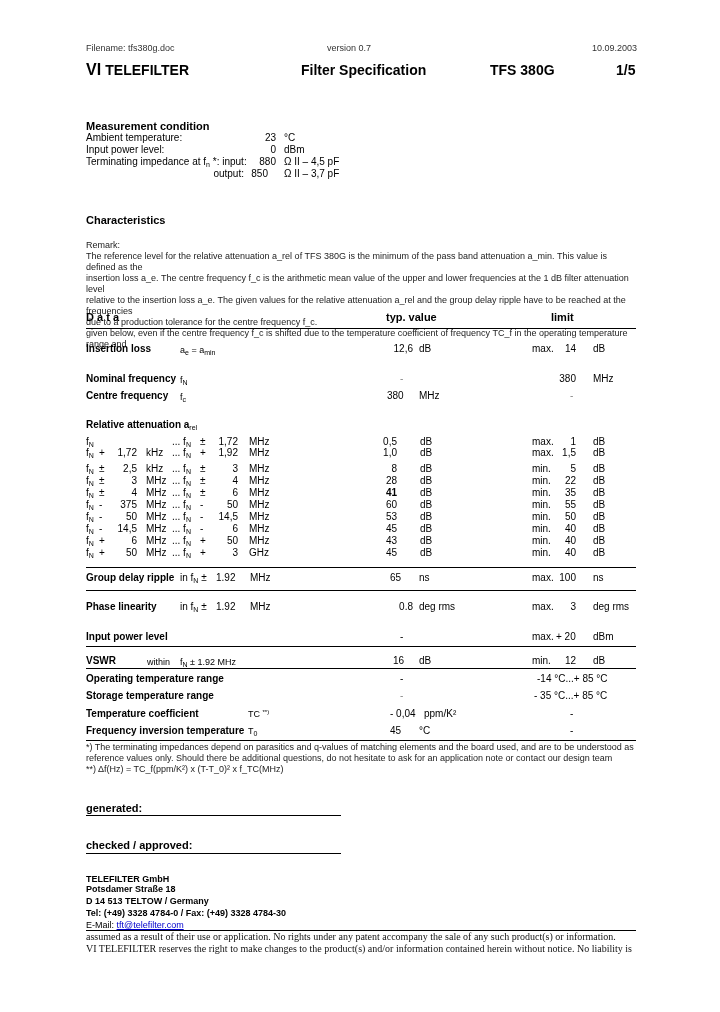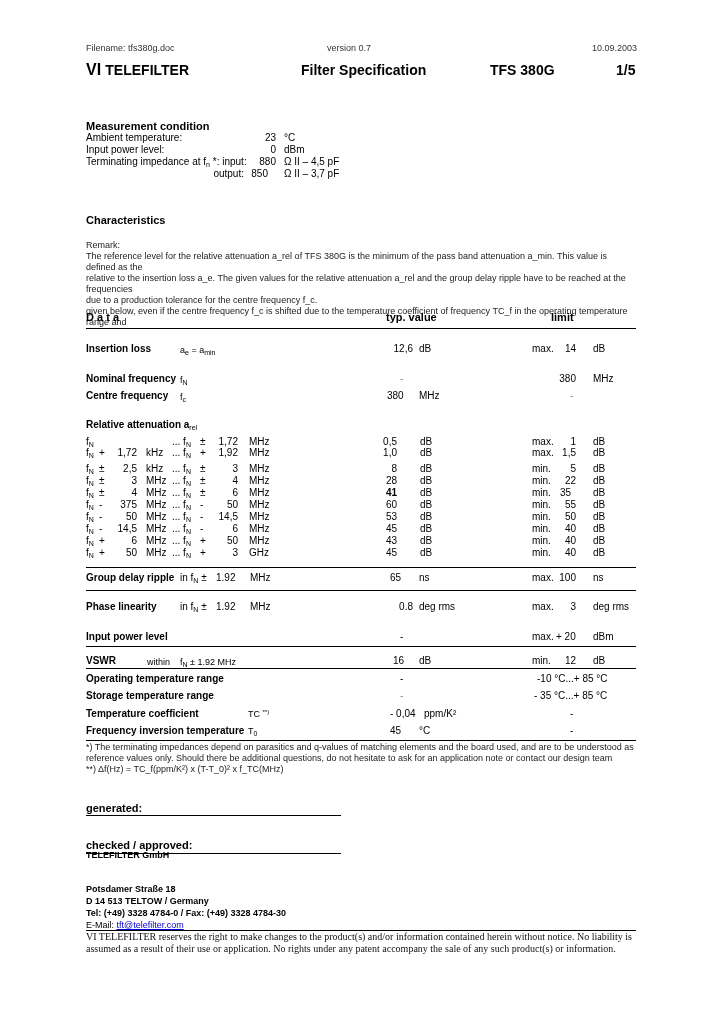--- a/index.html
+++ b/index.html
@@ -45,20 +45,21 @@
 <div class="abs s10 r" style="left:240px;top:156px;width:36px">880</div>
 <div class="abs s10" style="left:284px;top:156px">Ω II  – 4,5 pF</div>
 <div class="abs s10 r" style="left:200px;top:168px;width:44px">output:</div>
 <div class="abs s10 r" style="left:240px;top:168px;width:28px">850</div>
 <div class="abs s10" style="left:284px;top:168px">Ω II  – 3,7 pF</div>
 
 <div class="abs s11 b" style="left:86px;top:214px">Characteristics</div>
 <div class="abs s9" style="left:86px;top:240px;color:#222">Remark:</div>
 <div class="para" style="top:251px">
   <div>The reference level for the relative attenuation a_rel of TFS 380G is the minimum of the pass band attenuation a_min. This value is defined as the</div>
+  <div>insertion loss a_e. The centre frequency f_c is the arithmetic mean value of the upper and lower frequencies at the 1 dB filter attenuation level</div>
   <div>relative to the insertion loss a_e. The given values for the relative attenuation a_rel and the group delay ripple have to be reached at the frequencies</div>
   <div>due to a production tolerance for the centre frequency f_c.</div>
   <div>given below, even if the centre frequency f_c is shifted due to the temperature coefficient of frequency TC_f in the operating temperature range and</div>
 </div>
 
 <div class="abs s11 b" style="left:86px;top:311px">D a t a</div>
 <div class="abs s11 b" style="left:386px;top:311px">typ. value</div>
 <div class="abs s11 b" style="left:551px;top:311px">limit</div>
 <div class="hr" style="top:328px"></div>
 
@@ -150,21 +151,21 @@
       <div class="abs s10" style="left: 99px; top: 487px;">±</div>
       <div class="abs s10 r" style="left: 110px; top: 487px; width: 27px;">4</div>
       <div class="abs s10" style="left: 146px; top: 487px;">MHz</div>
       <div class="abs s10" style="left: 172px; top: 487px;">... f<sub>N</sub></div>
       <div class="abs s10" style="left: 200px; top: 487px;">±</div>
       <div class="abs s10 r" style="left: 210px; top: 487px; width: 28px;">6</div>
       <div class="abs s10" style="left: 249px; top: 487px;">MHz</div>
       <div class="abs s10 r" style="left: 375px; top: 487px; width: 22px; font-weight: bold;">41</div>
       <div class="abs s10" style="left: 420px; top: 487px;">dB</div>
       <div class="abs s10" style="left: 532px; top: 487px;">min.</div>
-      <div class="abs s10 r" style="left: 555px; top: 487px; width: 21px; text-align: center;">35</div>
+      <div class="abs s10 r" style="left: 555px; top: 487px; width: 21px;">35</div>
       <div class="abs s10" style="left: 593px; top: 487px;">dB</div>
     </div>
     <div>
       <div class="abs s10" style="left: 86px; top: 499px;">f<sub>N</sub></div>
       <div class="abs s10" style="left: 99px; top: 499px;">-</div>
       <div class="abs s10 r" style="left: 110px; top: 499px; width: 27px;">375</div>
       <div class="abs s10" style="left: 146px; top: 499px;">MHz</div>
       <div class="abs s10" style="left: 172px; top: 499px;">... f<sub>N</sub></div>
       <div class="abs s10" style="left: 200px; top: 499px;">-</div>
       <div class="abs s10 r" style="left: 210px; top: 499px; width: 28px;">50</div>
@@ -271,21 +272,21 @@
 <div class="abs s9" style="left:180px;top:657px"><span>f</span><sub>N</sub><span> ± 1.92 MHz</span></div>
 <div class="abs s10" style="left:393px;top:655px">16</div>
 <div class="abs s10" style="left:419px;top:655px">dB</div>
 <div class="abs s10" style="left:532px;top:655px">min.</div>
 <div class="abs s10 r" style="left:550px;top:655px;width:26px">12</div>
 <div class="abs s10" style="left:593px;top:655px">dB</div>
 <div class="hr" style="top:668px"></div>
 
 <div class="abs s10 b" style="left:86px;top:673px">Operating temperature range</div>
 <div class="abs s10" style="left:400px;top:673px">-</div>
-<div class="abs s10" style="left:537px;top:673px">-10 °C...+ 85 °C</div>
+<div class="abs s10" style="left:537px;top:673px">-14 °C...+ 85 °C</div>
 
 <div class="abs s10 b" style="left:86px;top:690px">Storage temperature range</div>
 <div class="abs s10" style="left:400px;top:690px;color:#888">-</div>
 <div class="abs s10" style="left:534px;top:690px">- 35 °C...+ 85 °C</div>
 
 <div class="abs s10 b" style="left:86px;top:708px">Temperature coefficient</div>
 <div class="abs s9" style="left:248px;top:709px"><span>TC</span> <sup>**)</sup></div>
 <div class="abs s10" style="left:390px;top:708px">- 0,04</div>
 <div class="abs s10" style="left:424px;top:708px">ppm/K²</div>
 <div class="abs s10" style="left:570px;top:708px">-</div>
@@ -301,23 +302,23 @@
   <div>*) The terminating impedances depend on parasitics and q-values of matching elements and the board used, and are to be understood as</div>
   <div>reference values only. Should there be additional questions, do not hesitate to ask for an application note or contact our design team</div>
   <div>**)  Δf(Hz) = TC_f(ppm/K²) x (T-T_0)² x f_TC(MHz)</div>
 </div>
 
 <div class="abs s11 b" style="left:86px;top:802px">generated:</div>
 <div class="sigline" style="top:815px"></div>
 <div class="abs s11 b" style="left:86px;top:839px">checked / approved:</div>
 <div class="sigline" style="top:853px"></div>
 
-<div class="abs s9 b" style="left:86px;top:850px">TELEFILTER GmbH</div>
+<div class="abs s9 b" style="left:86px;top:874px">TELEFILTER GmbH</div>
 <div class="abs s9 b" style="left:86px;top:884px">Potsdamer Straße 18</div>
 <div class="abs s9 b" style="left:86px;top:896px">D 14 513 TELTOW / Germany</div>
 <div class="abs s9 b" style="left:86px;top:908px">Tel: (+49) 3328 4784-0 / Fax: (+49) 3328 4784-30</div>
 <div class="abs s9" style="left:86px;top:920px"><span>E-Mail: </span><span class="link">tft@telefilter.com</span></div>
 <div class="hr" style="top:930px"></div>
 
 <div class="para serif" style="top:931px;font-size:10px;line-height:12px;color:#111">
+  <div>assumed as a result of their use or application.  No rights under any patent accompany the sale of any such product(s) or information.</div>
   <div>VI TELEFILTER reserves the right to make changes to the product(s) and/or information contained herein without notice.  No liability is</div>
-  <div>assumed as a result of their use or application.  No rights under any patent accompany the sale of any such product(s) or information.</div>
 </div>
 
 </body></html>

